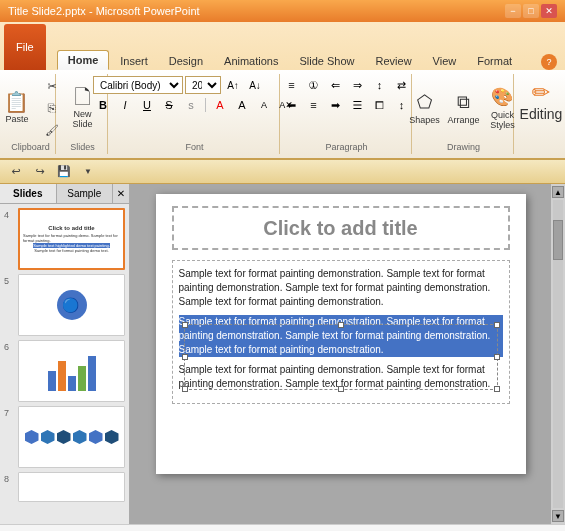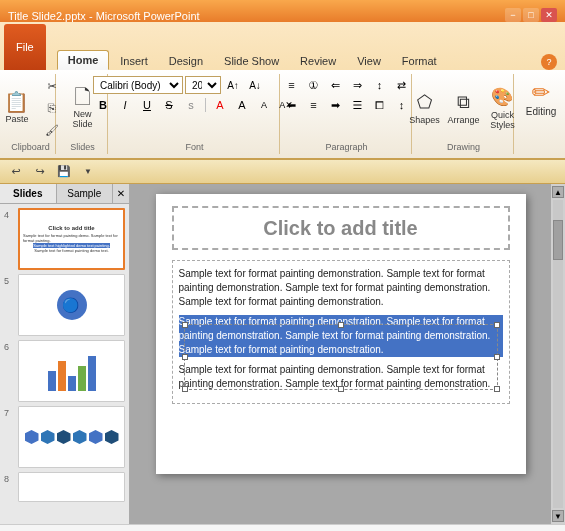--- a/index.html
+++ b/index.html
@@ -3,21 +3,21 @@
   <meta charset="utf-8">
   <style>
     * { box-sizing: border-box; margin: 0; padding: 0; }
     body { font-family: 'Segoe UI', Arial, sans-serif; font-size: 11px; background: #f0f0f0; width: 565px; height: 531px; overflow: hidden; }
 
     
     .title-bar {
       background: linear-gradient(to bottom, #f9a84c, #e87c2a);
       height: 22px;
       display: flex;
-      align-items: flex-end;
+      align-items: center;
       justify-content: space-between;
       padding: 0 8px;
       color: #fff;
       font-size: 11px;
     }
     .title-bar-controls { display: flex; gap: 2px; }
     .title-btn {
       width: 16px; height: 14px;
       display: flex; align-items: center; justify-content: center;
       font-size: 9px; color: #fff; cursor: pointer;
@@ -432,20 +432,21 @@
     <div class="title-btn close">✕</div>
   </div>
 </div>
 
 <div class="ribbon">
   <div class="ribbon-tabs">
     <div class="ribbon-tab file">File</div>
     <div class="ribbon-tab active">Home</div>
     <div class="ribbon-tab">Insert</div>
     <div class="ribbon-tab">Design</div>
+    <div class="ribbon-tab">Animations</div>
     <div class="ribbon-tab">Slide Show</div>
     <div class="ribbon-tab">Review</div>
     <div class="ribbon-tab">View</div>
     <div class="ribbon-tab">Format</div>
     <div style="margin-left:auto; display:flex; align-items:center; padding-right:4px;">
       <div style="width:16px;height:16px;background:#e87c2a;border-radius:50%;display:flex;align-items:center;justify-content:center;color:#fff;font-size:9px;cursor:pointer;">?</div>
     </div>
   </div>
 
   <div class="ribbon-content">
@@ -541,21 +542,21 @@
           <span style="font-size:9px; text-align:center;">Quick
 Styles</span>
         </div>
       </div>
       <span class="ribbon-group-label">Drawing</span>
     </div>
 
     <div class="ribbon-group" style="min-width:50px;">
       <div class="editing-badge">
         <div class="editing-icon">✏</div>
-        <span style="font-size:10px;">Editing</span>
+        <span style="font-size:14px;">Editing</span>
       </div>
     </div>
 
   </div>
 </div>
 
 <div class="qat">
   <div class="qat-btn">↩</div>
   <div class="qat-btn">↪</div>
   <div class="qat-btn">💾</div>

